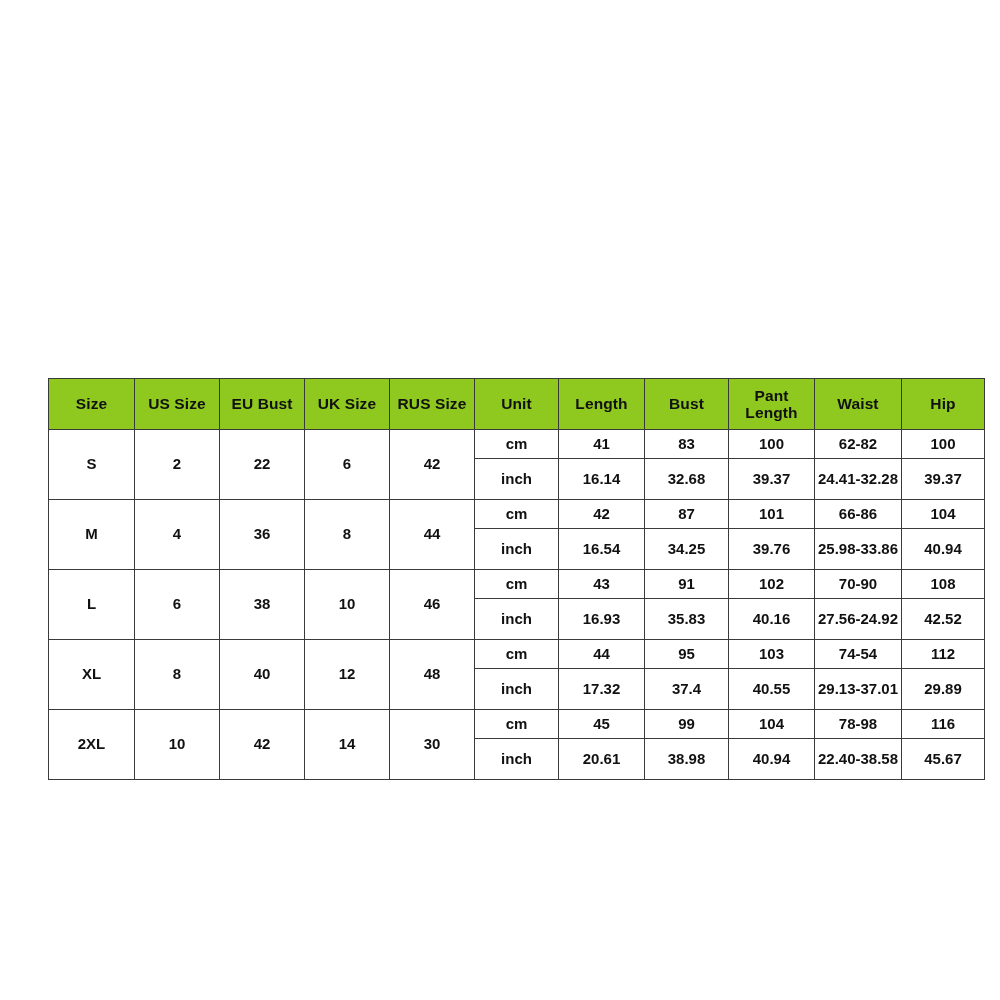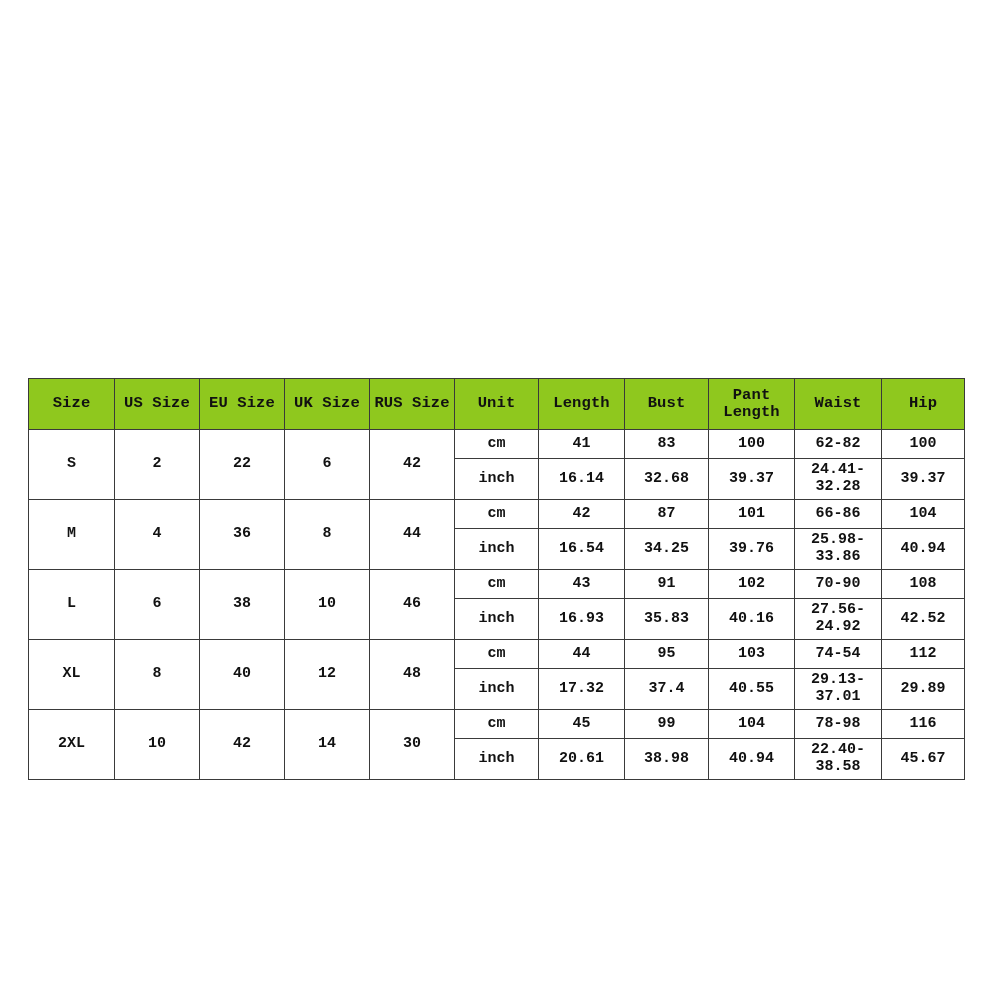--- a/index.html
+++ b/index.html
@@ -10,24 +10,23 @@
   body {
     width: 1000px;
     height: 1000px;
     font-family: "Liberation Sans", sans-serif;
     position: relative;
     overflow: hidden;
   }
 
   #chart-wrap {
     position: absolute;
-    left: 28px;
+    left: 48px;
     top: 378px;
     width: 936px;
-    font-family: Liberation Mono, monospace;
   }
 
   table.size-chart {
     border-collapse: collapse;
     width: 936px;
     table-layout: fixed;
     border: 1px solid #2b2b2b;
   }
 
   table.size-chart th,
@@ -90,21 +89,21 @@
         <col class="c-length">
         <col class="c-bust">
         <col class="c-pant">
         <col class="c-waist">
         <col class="c-hip">
     </colgroup>
     <thead>
       <tr>
         <th>Size</th>
         <th>US Size</th>
-        <th>EU Size</th>
+        <th>EU Bust</th>
         <th>UK Size</th>
         <th>RUS Size</th>
         <th>Unit</th>
         <th>Length</th>
         <th>Bust</th>
         <th>
           <span>Pant</span><br>
           <span>Length</span>
         </th>
         <th>Waist</th>

